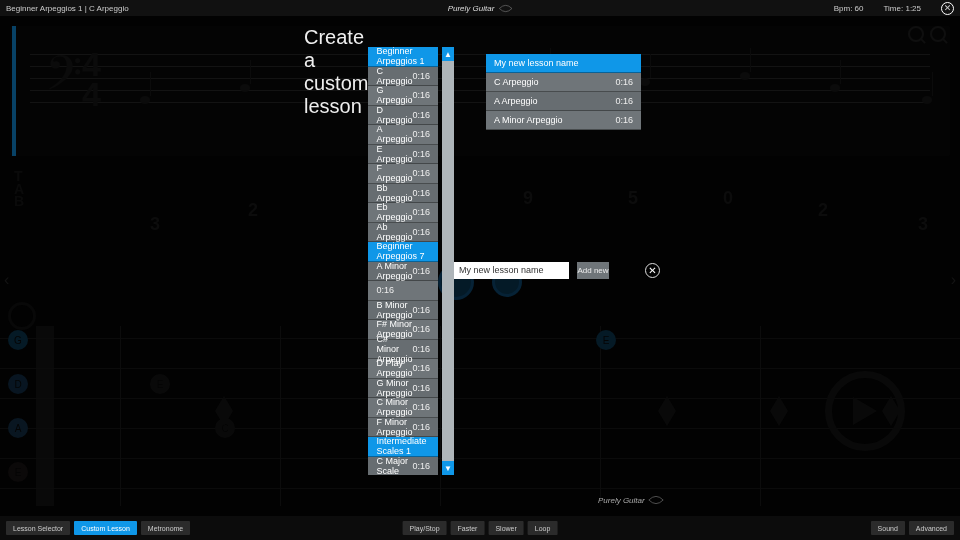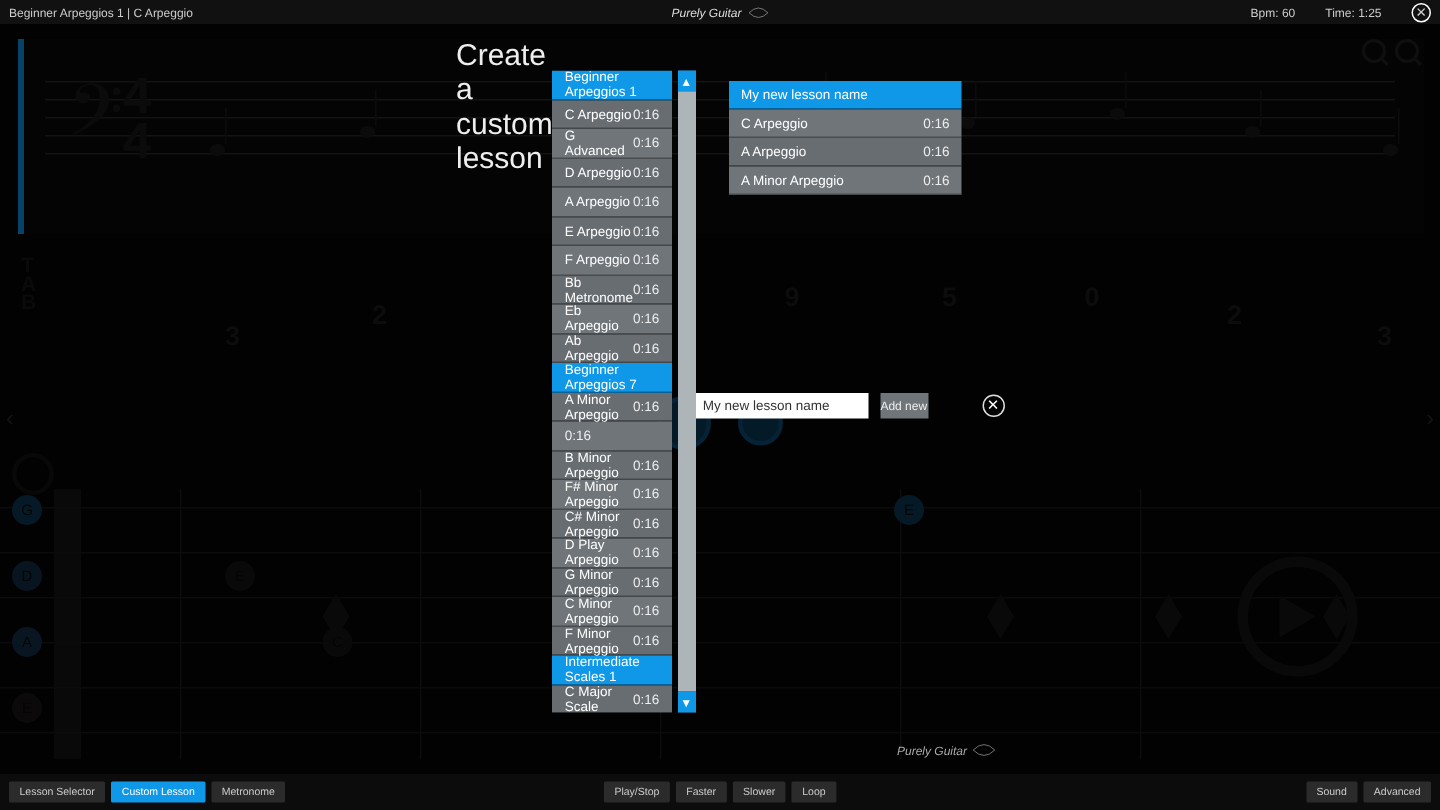--- a/index.html
+++ b/index.html
@@ -171,41 +171,41 @@
   <div class="listbox">
     <div class="listcol" id="source-list">
         <div class="row header">
           <span class="name">Beginner Arpeggios 1</span>
         </div>
         <div class="row">
           <span class="name">C Arpeggio</span>
           <span class="time">0:16</span>
         </div>
         <div class="row">
-          <span class="name">G Advanced</span>
+          <span class="name">G Arpeggio</span>
           <span class="time">0:16</span>
         </div>
         <div class="row">
           <span class="name">D Arpeggio</span>
           <span class="time">0:16</span>
         </div>
         <div class="row">
           <span class="name">A Arpeggio</span>
           <span class="time">0:16</span>
         </div>
         <div class="row">
           <span class="name">E Arpeggio</span>
           <span class="time">0:16</span>
         </div>
         <div class="row">
           <span class="name">F Arpeggio</span>
           <span class="time">0:16</span>
         </div>
         <div class="row">
-          <span class="name">Bb Metronome</span>
+          <span class="name">Bb Arpeggio</span>
           <span class="time">0:16</span>
         </div>
         <div class="row">
           <span class="name">Eb Arpeggio</span>
           <span class="time">0:16</span>
         </div>
         <div class="row">
           <span class="name">Ab Arpeggio</span>
           <span class="time">0:16</span>
         </div>

